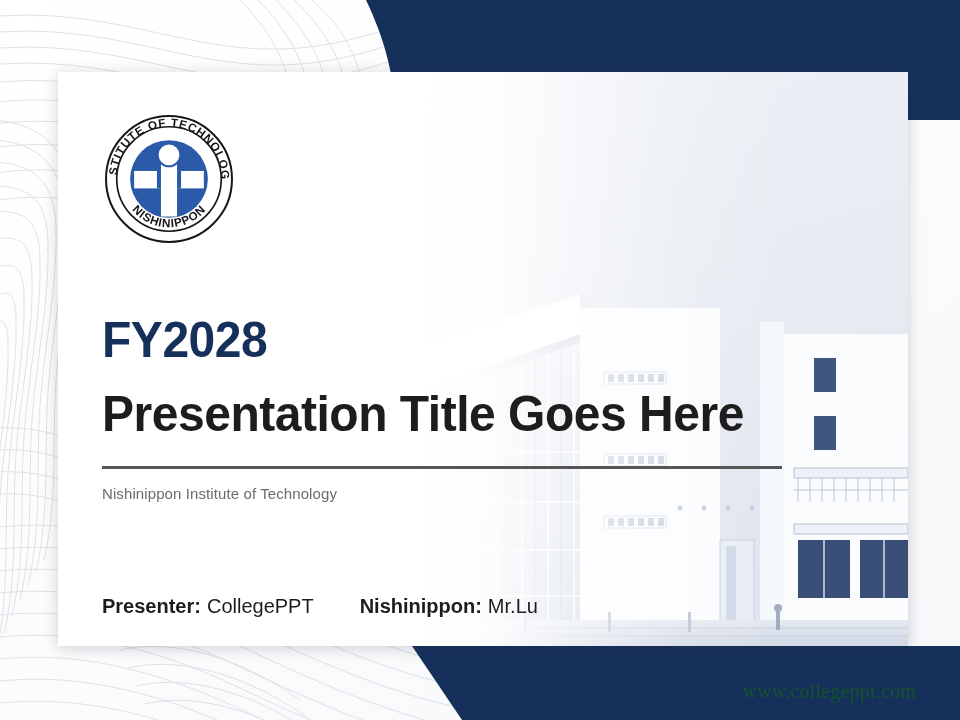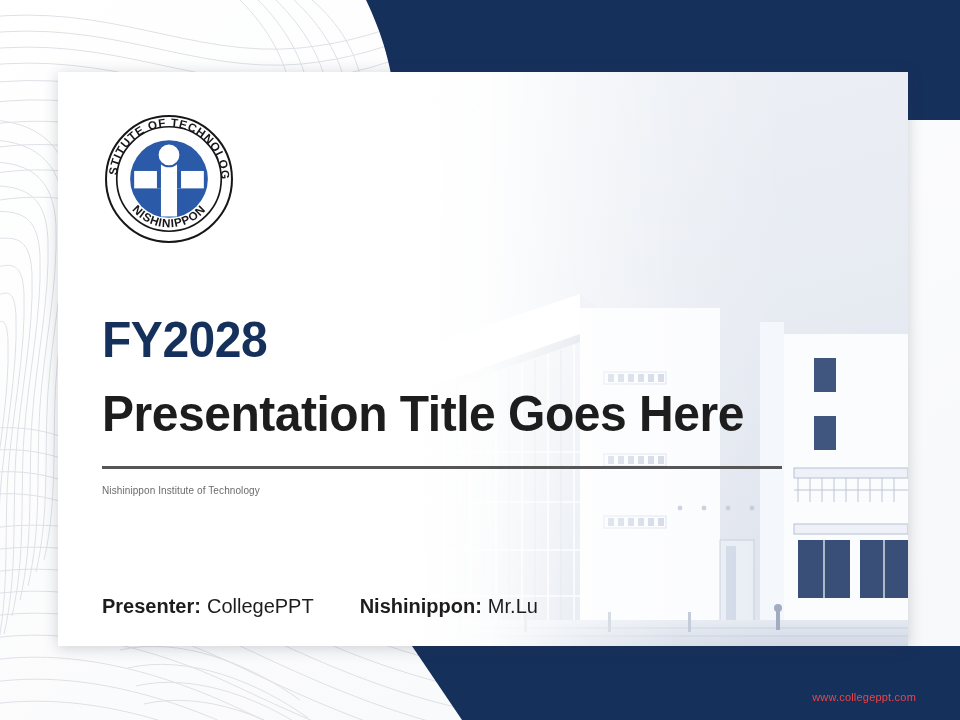--- a/index.html
+++ b/index.html
@@ -111,21 +111,21 @@
     transform-origin: left center;
     white-space: nowrap;
   }
   .rule {
     width: 680px;
     height: 3px;
     background: #565656;
     margin: 24px 0 0 0;
   }
   .subtitle {
-    font-size: 10px;
+    font-size: 15px;
     color: #6b6b6b;
     margin: 16px 0 0 0;
     letter-spacing: .1px;
     font-weight: normal;
   }
 
   
   .meta-row {
     position: absolute;
     left: 44px;
@@ -147,23 +147,24 @@
     font-weight: normal;
     margin-left: 6px;
   }
 
   
   .footer-url {
     position: absolute;
     right: 44px;
     bottom: 17px;
     z-index: 6;
-    color: #ef4444;
-    font-size: 11px;
+    color: #14532d;
+    font-size: 20px;
     letter-spacing: .2px;
+    font-family: Liberation Serif, serif;
   }
 </style>
 </head>
 <body>
 
 <div id="slide">
 
   <svg class="bg-contours" viewBox="0 0 960 720" preserveAspectRatio="none" aria-hidden="true">
     <defs>
       <linearGradient id="bgWash" x1="0" y1="0" x2="1" y2="1">

